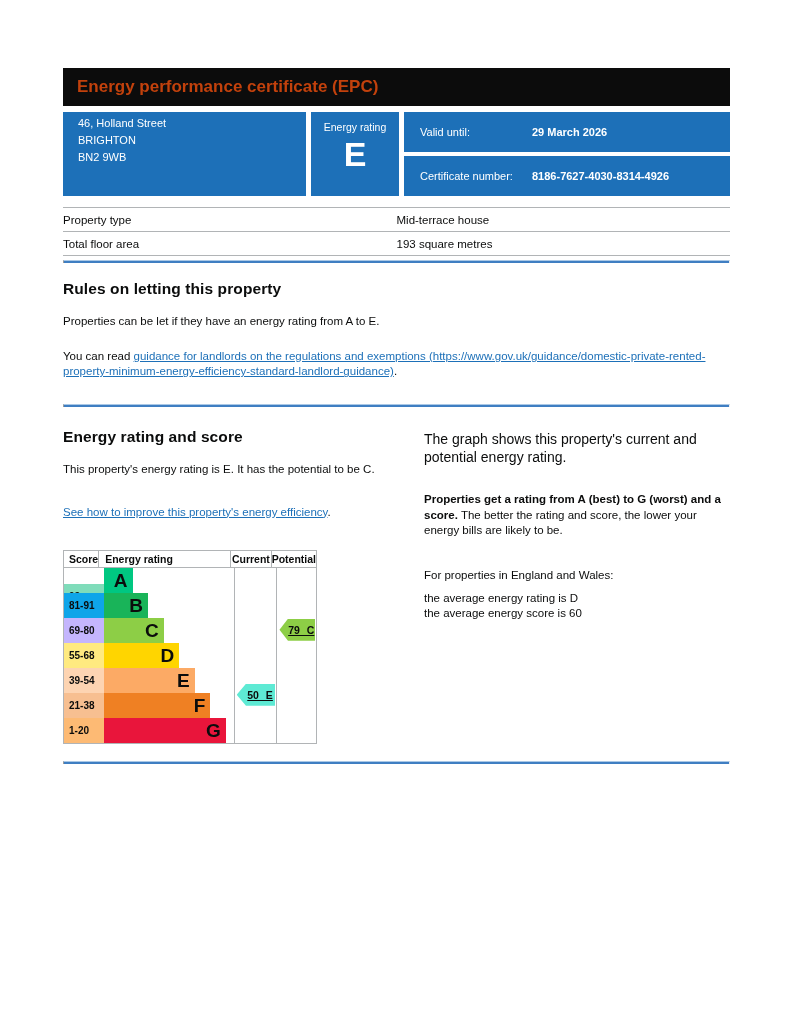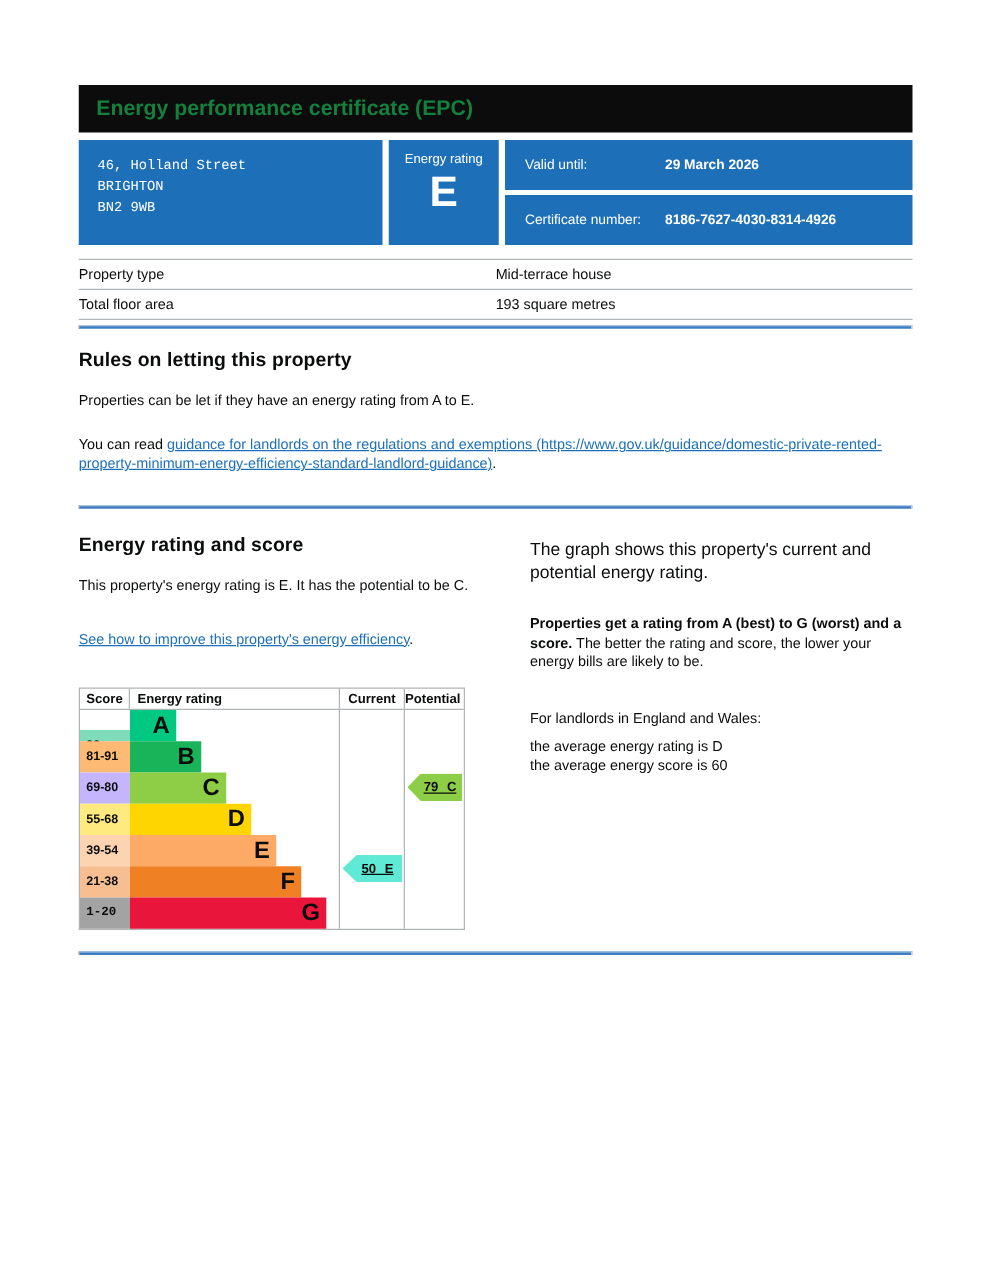--- a/index.html
+++ b/index.html
@@ -6,30 +6,30 @@
   html,body { background:#ffffff; }
   body {
     width:793px; height:1024px;
     font-family:"Liberation Sans", sans-serif;
     color:#0b0c0c; position:relative;
   }
   .content { margin-left:63px; width:667px; padding-top:68px; }
 
   
   .banner {
-    background:#0c0c0c; color:#15803d;
+    background:#0c0c0c; color:#c2410c;
     height:38px; line-height:38px;
     font-size:17px; font-weight:700;
     padding-left:14px;
   }
 
   
   .summary-row { margin-top:6px; display:flex; gap:5px; height:84px; }
   .blue-box { background:#1d70b8; color:#ffffff; }
-  .address-box { width:243px; padding:13px 15px; font-size:11px; line-height:1.55;font-family:Liberation Mono, monospace; }
+  .address-box { width:243px; padding:3px 15px; font-size:11px; line-height:1.55; }
   .rating-box { width:88px; text-align:center; padding-top:9px; }
   .rating-box .rating-label { font-size:10.5px; }
   .rating-box .rating-letter { font-size:34px; font-weight:700; line-height:1.2; margin-top:1px; }
   .meta-stack { flex:1; display:flex; flex-direction:column; gap:4px; }
   .meta-box { flex:1; display:flex; align-items:center; font-size:11px; }
   .meta-box .meta-label { width:128px; padding-left:16px; }
   .meta-box .meta-value { font-weight:700; }
 
   
   .prop-table { margin-top:11px; }
@@ -52,21 +52,21 @@
   .two-col { display:flex; margin-top:21px; gap:31px; }
   .col-left { width:330px; }
   .col-right { width:306px; }
   .col-left .improve-link { display:inline-block; margin-top:28px; font-size:11.5px; line-height:1.32; }
   .col-right p.rp1 { margin-top:2px; font-size:14px; line-height:1.32; }
   .col-right p.rp2 { margin-top:26px; font-size:11.5px; line-height:1.32; }
   .col-right p.rp3 { margin-top:30px; font-size:11.5px; line-height:1.32; }
   .col-right p.rp4 { margin-top:8px; font-size:11.5px; line-height:1.32; }
 
   
-  .epc-chart { margin-top:30px; width:309px; border:1px solid #b1b4b6; font-size:10.5px; }
+  .epc-chart { margin-top:30px; width:254px; border:1px solid #b1b4b6; font-size:10.5px; }
   .epc-header { display:flex; border-bottom:1px solid #b1b4b6; height:17px; line-height:16px; font-weight:700; }
   .epc-header .h-score { width:40px; padding-left:5px; border-right:1px solid #b1b4b6; }
   .epc-header .h-rating { width:168px; padding-left:6px; border-right:1px solid #b1b4b6; }
   .epc-header .h-current { width:52px; text-align:center; border-right:1px solid #b1b4b6; }
   .epc-header .h-potential { width:47px; text-align:left; }
   .epc-body { display:flex; }
   .epc-band-rows { width:208px; border-right:1px solid #b1b4b6; }
   .epc-row { display:flex; height:25px; }
   .epc-score {
     width:40px; font-size:10px; font-weight:700;
@@ -152,21 +152,21 @@
           <div class="epc-band-rows">
               <div class="epc-row">
                 <div class="epc-score" style="background: rgb(127, 220, 186); margin-top: 16px;">92+</div>
                 <div class="epc-bar-area">
                   <div class="epc-bar" style="width: 22%; background: rgb(0, 199, 129);">
                     <span class="epc-letter">A</span>
                   </div>
                 </div>
               </div>
               <div class="epc-row">
-                <div class="epc-score" style="background: #fdba74;">81-91</div>
+                <div class="epc-score" style="background: #0ea5e9;">81-91</div>
                 <div class="epc-bar-area">
                   <div class="epc-bar" style="width: 34%; background: rgb(25, 180, 89);">
                     <span class="epc-letter">B</span>
                   </div>
                 </div>
               </div>
               <div class="epc-row">
                 <div class="epc-score" style="background: #c4b5fd;">69-80</div>
                 <div class="epc-bar-area">
                   <div class="epc-bar" style="width: 46%; background: rgb(141, 206, 70);">
@@ -192,42 +192,42 @@
               </div>
               <div class="epc-row">
                 <div class="epc-score" style="background: rgb(247, 191, 145);">21-38</div>
                 <div class="epc-bar-area">
                   <div class="epc-bar" style="width: 82%; background: rgb(239, 128, 35);">
                     <span class="epc-letter">F</span>
                   </div>
                 </div>
               </div>
               <div class="epc-row">
-                <div class="epc-score" style="background: #a3a3a3; font-family: Liberation Mono, monospace;">1-20</div>
+                <div class="epc-score" style="background: #fdba74;">1-20</div>
                 <div class="epc-bar-area">
                   <div class="epc-bar" style="width: 94%; background: rgb(233, 21, 59);">
                     <span class="epc-letter">G</span>
                   </div>
                 </div>
               </div>
             </div>
           <div class="epc-col current">
             <div class="epc-arrow" style="top: 101px; background: #5eead4; margin-top: 15px;">50 E</div>
           </div>
           <div class="epc-col potential">
             <div class="epc-arrow" style="top: 51px; background: rgb(141, 206, 70);">79 C</div>
           </div>
         </div>
       </div>
     </div>
 
     <div class="col-right">
       <p class="rp1">The graph shows this property's current and potential energy rating.</p>
       <p class="rp2"><strong>Properties get a rating from A (best) to G (worst) and a score.</strong><span> The better the rating and score, the lower your energy bills are likely to be.</span></p>
-      <p class="rp3">For landlords in England and Wales:</p>
+      <p class="rp3">For properties in England and Wales:</p>
       <p class="rp4">
         <span>the average energy rating is D</span><br>
         <span>the average energy score is 60</span>
       </p>
     </div>
   </div>
 
   <hr class="blue-rule r3">
 
 </div>

